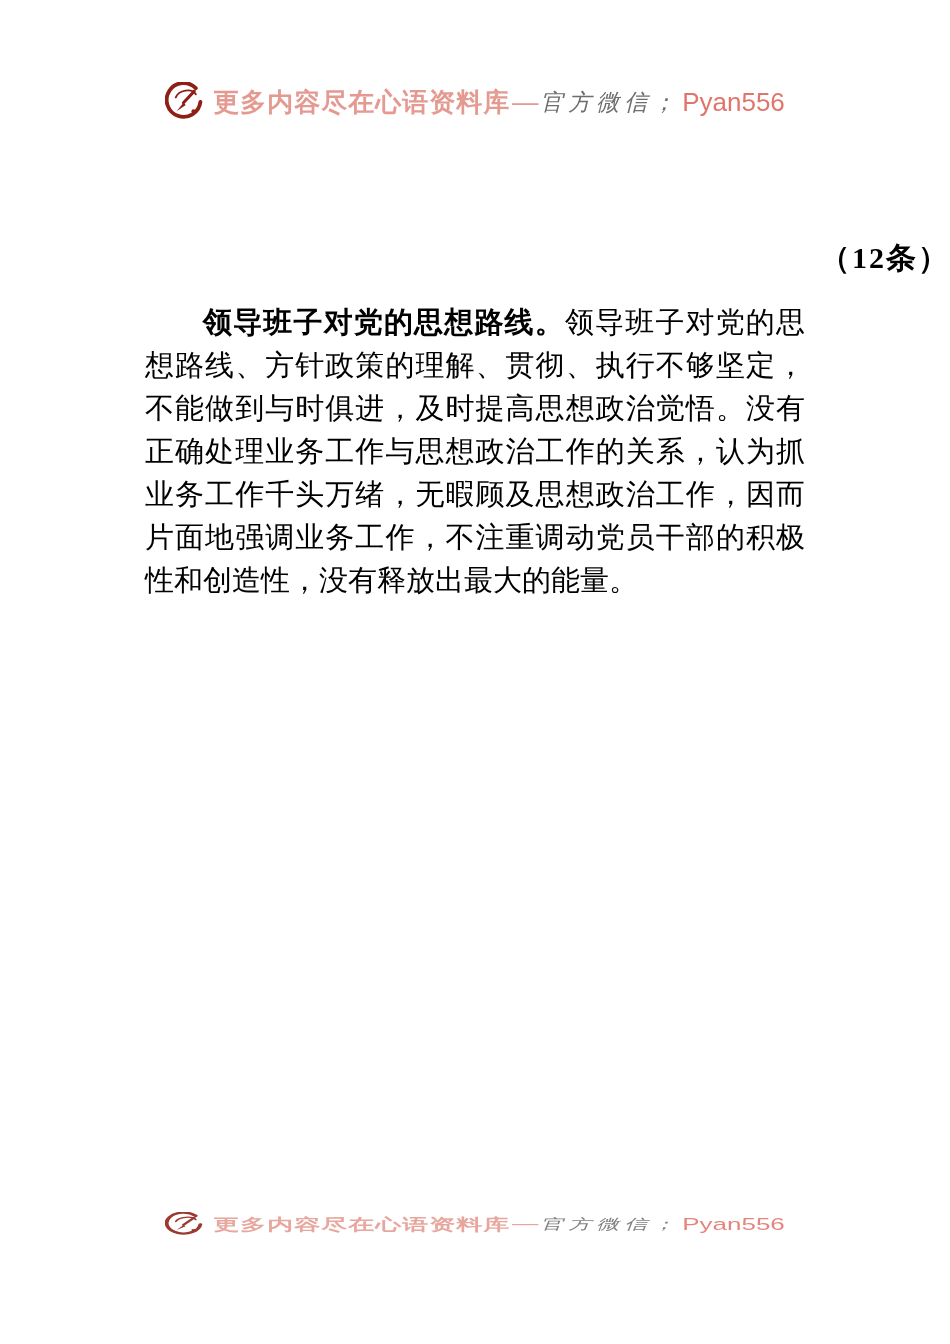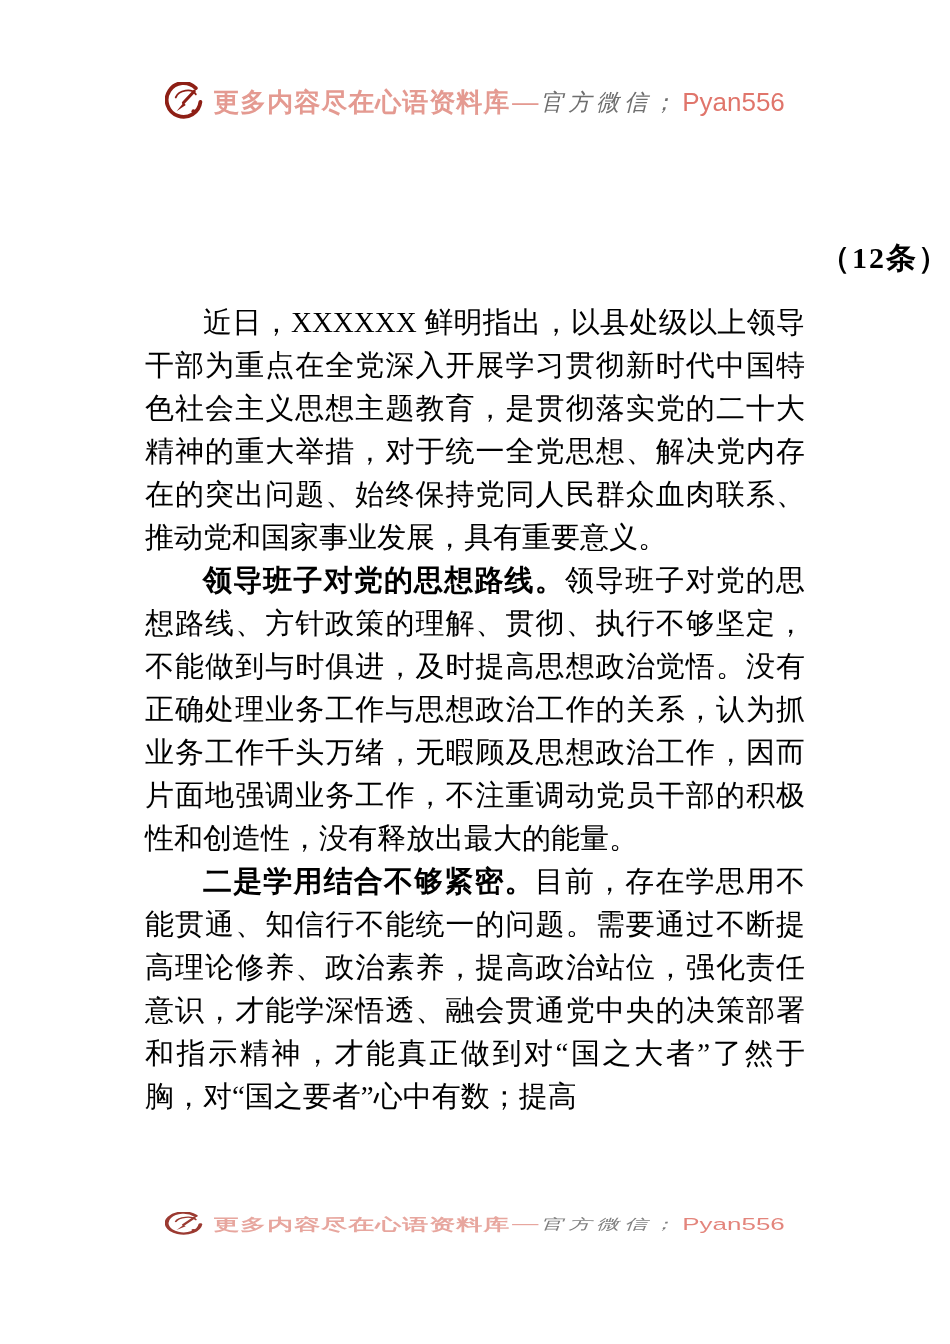--- a/index.html
+++ b/index.html
@@ -130,23 +130,21 @@
     </svg>
     <span class="brand-text">更多内容尽在心语资料库</span>
       <span class="mark-dash">—</span>
       <span class="wechat-label">官方微信；</span>
       <span class="wechat-id">Pyan556</span>
   </div>
 
   <div class="doc-subtitle">（12条）</div>
 
   <div class="doc-body">
-    <p class="para"><b class="lead"></b><span>近日，XXXXXX 鲜明指出，以县处级以上领导干部为重点在全党深入开展学习贯彻新时代中国特色社会主义思想主题教育，是贯彻落实党的二十大精神的重大举措，对于统一全党思想、解决党内存在的突出问题、始终保持党同人民群众血肉联系、推动党和国家事业发展，具有重要意义。</span></p>
     <p class="para"><b class="lead">领导班子对党的思想路线。</b><span>领导班子对党的思想路线、方针政策的理解、贯彻、执行不够坚定，不能做到与时俱进，及时提高思想政治觉悟。没有正确处理业务工作与思想政治工作的关系，认为抓业务工作千头万绪，无暇顾及思想政治工作，因而片面地强调业务工作，不注重调动党员干部的积极性和创造性，没有释放出最大的能量。</span></p>
-    <p class="para"><b class="lead">二是学用结合不够紧密。</b><span>目前，存在学思用不能贯通、知信行不能统一的问题。需要通过不断提高理论修养、政治素养，提高政治站位，强化责任意识，才能学深悟透、融会贯通党中央的决策部署和指示精神，才能真正做到对“国之大者”了然于胸，对“国之要者”心中有数；提高</span></p>
   </div>
 
   <div class="footer-clip">
     <div class="mark-row">
       <svg class="logo-icon" viewBox="0 0 52 52">
         <path d="M 40 8 A 22 22 0 1 0 46 26" fill="none" stroke="#8e1f15" stroke-width="5" stroke-linecap="round"></path>
         <path d="M 14 20 A 14 10 -15 0 1 40 16" fill="none" stroke="#8e1f15" stroke-width="2.5" stroke-linecap="round"></path>
         <line x1="38" y1="12" x2="24" y2="27" stroke="#8e1f15" stroke-width="4" stroke-linecap="round"></line>
         <path d="M 24 27 L 15 38 L 27 30 Z" fill="#8e1f15"></path>
         <circle cx="37" cy="38" r="2.6" fill="#8e1f15"></circle>

